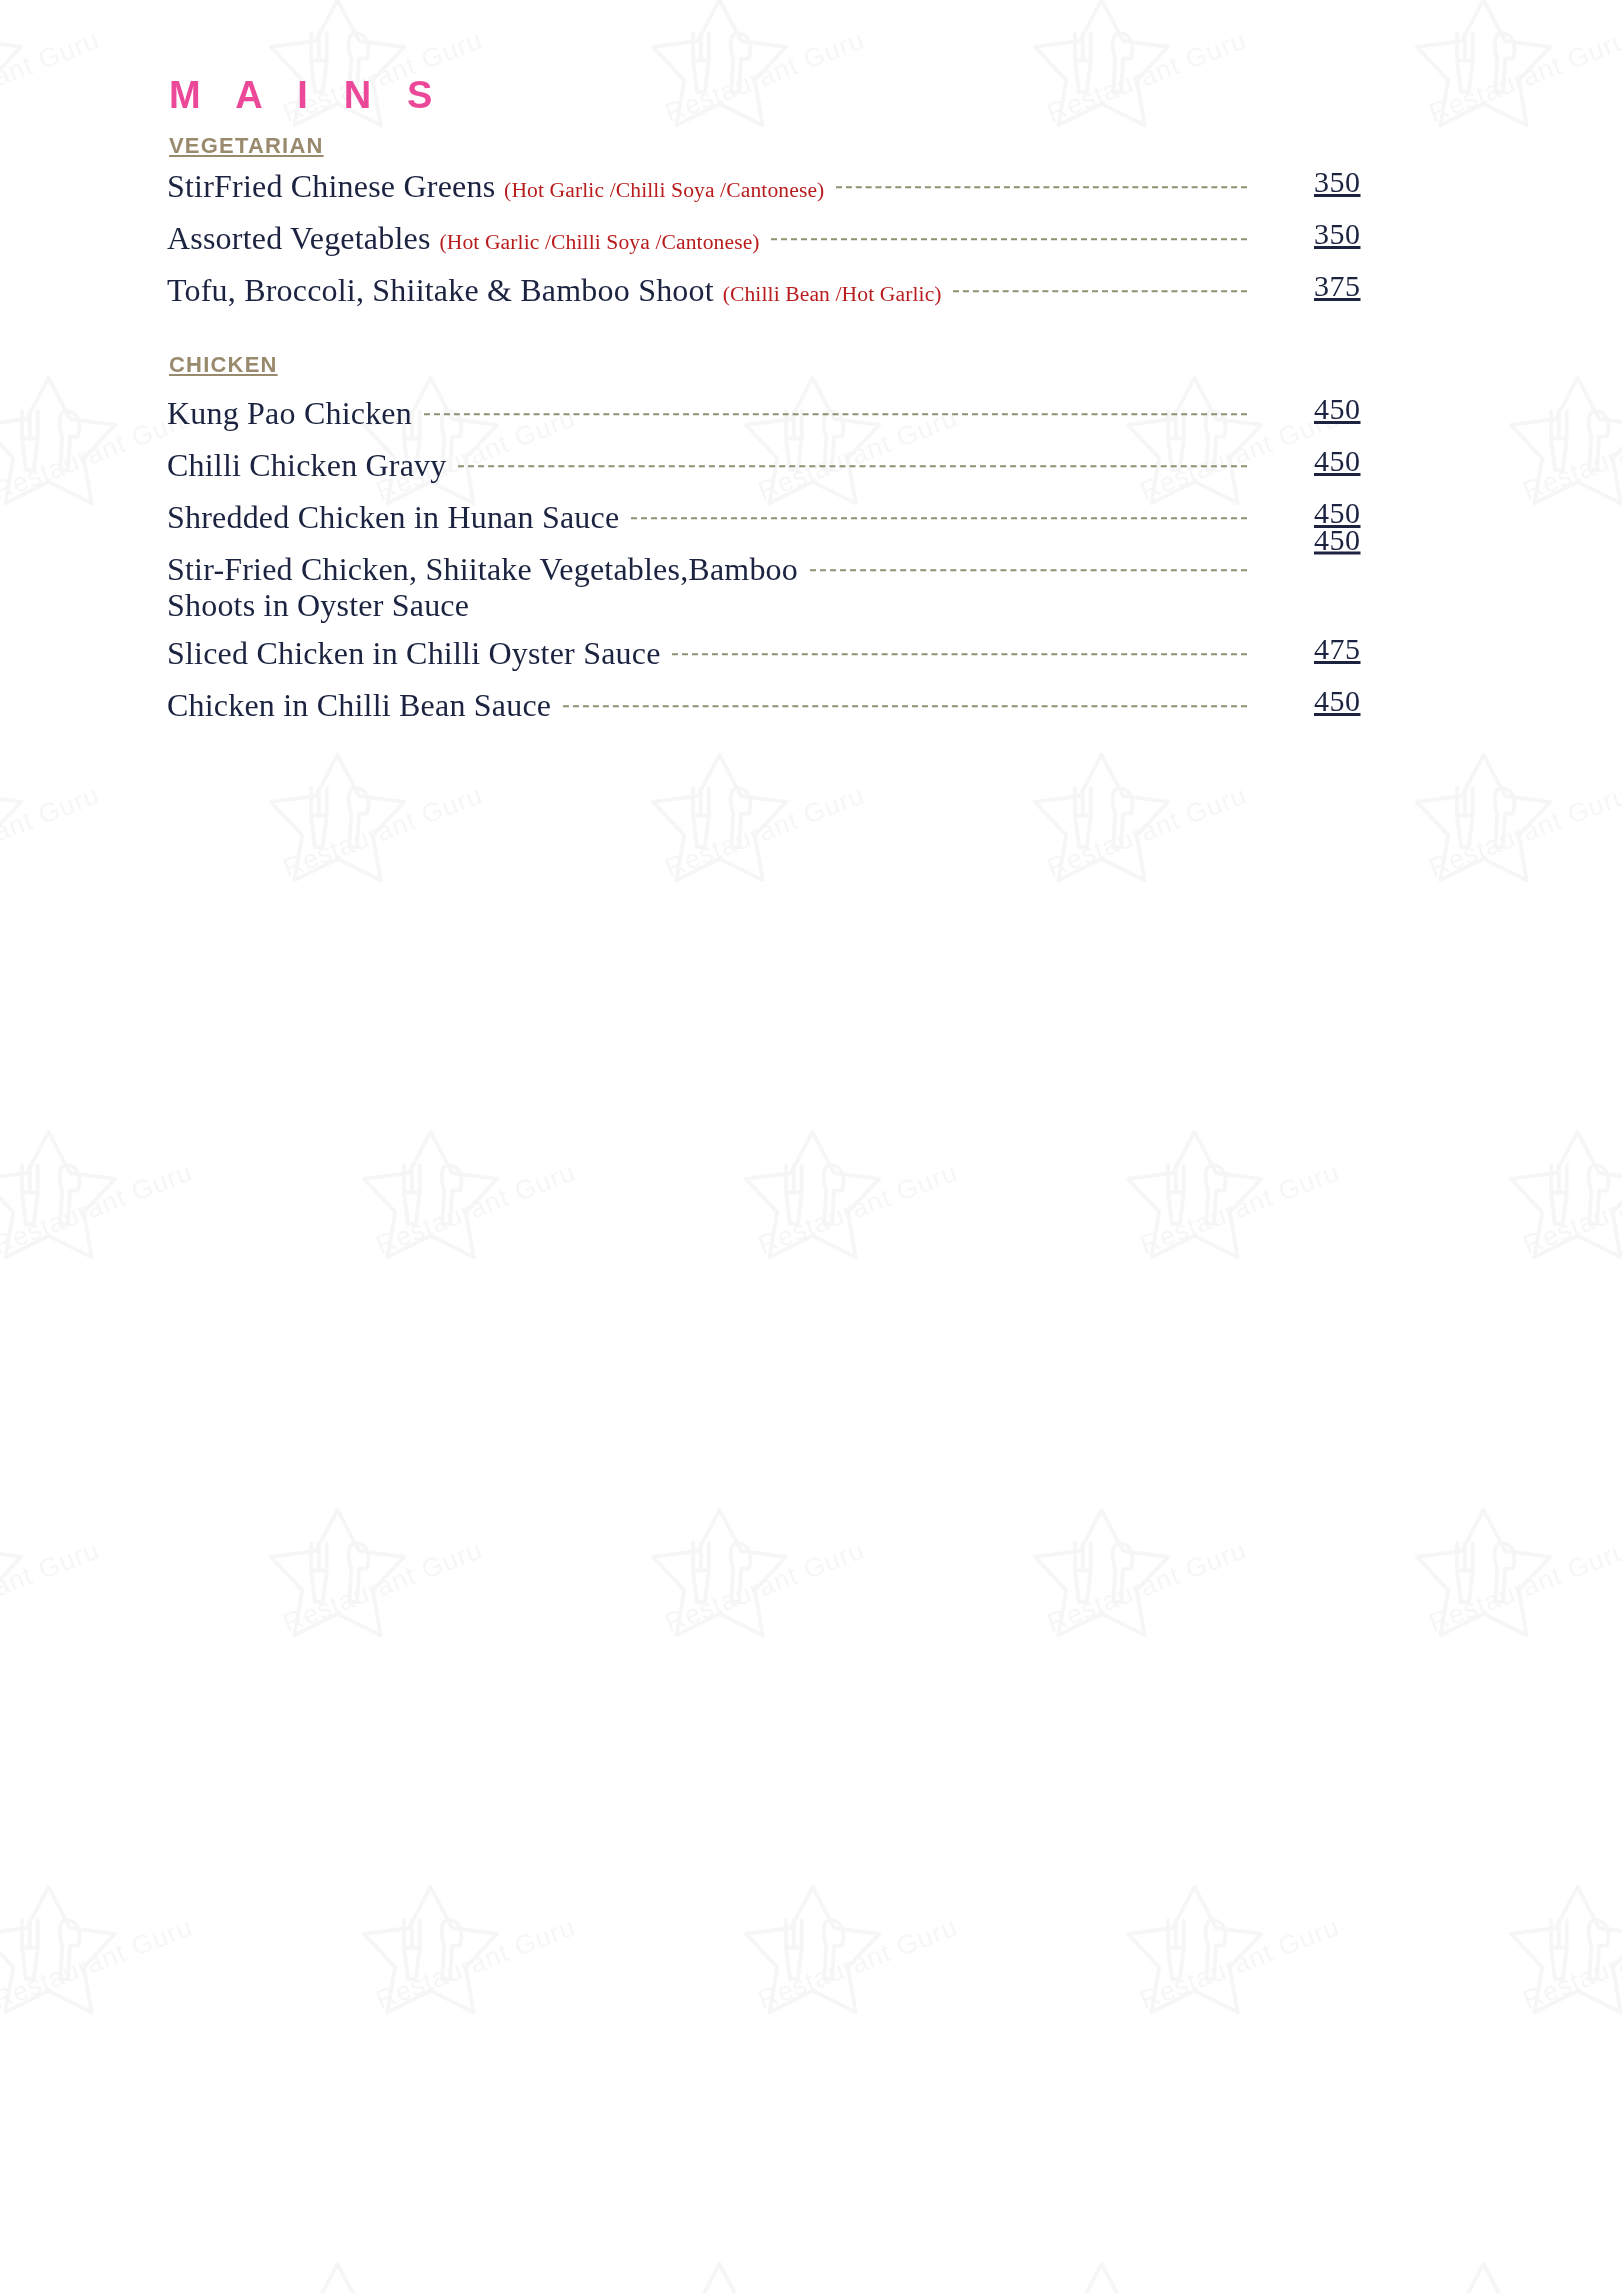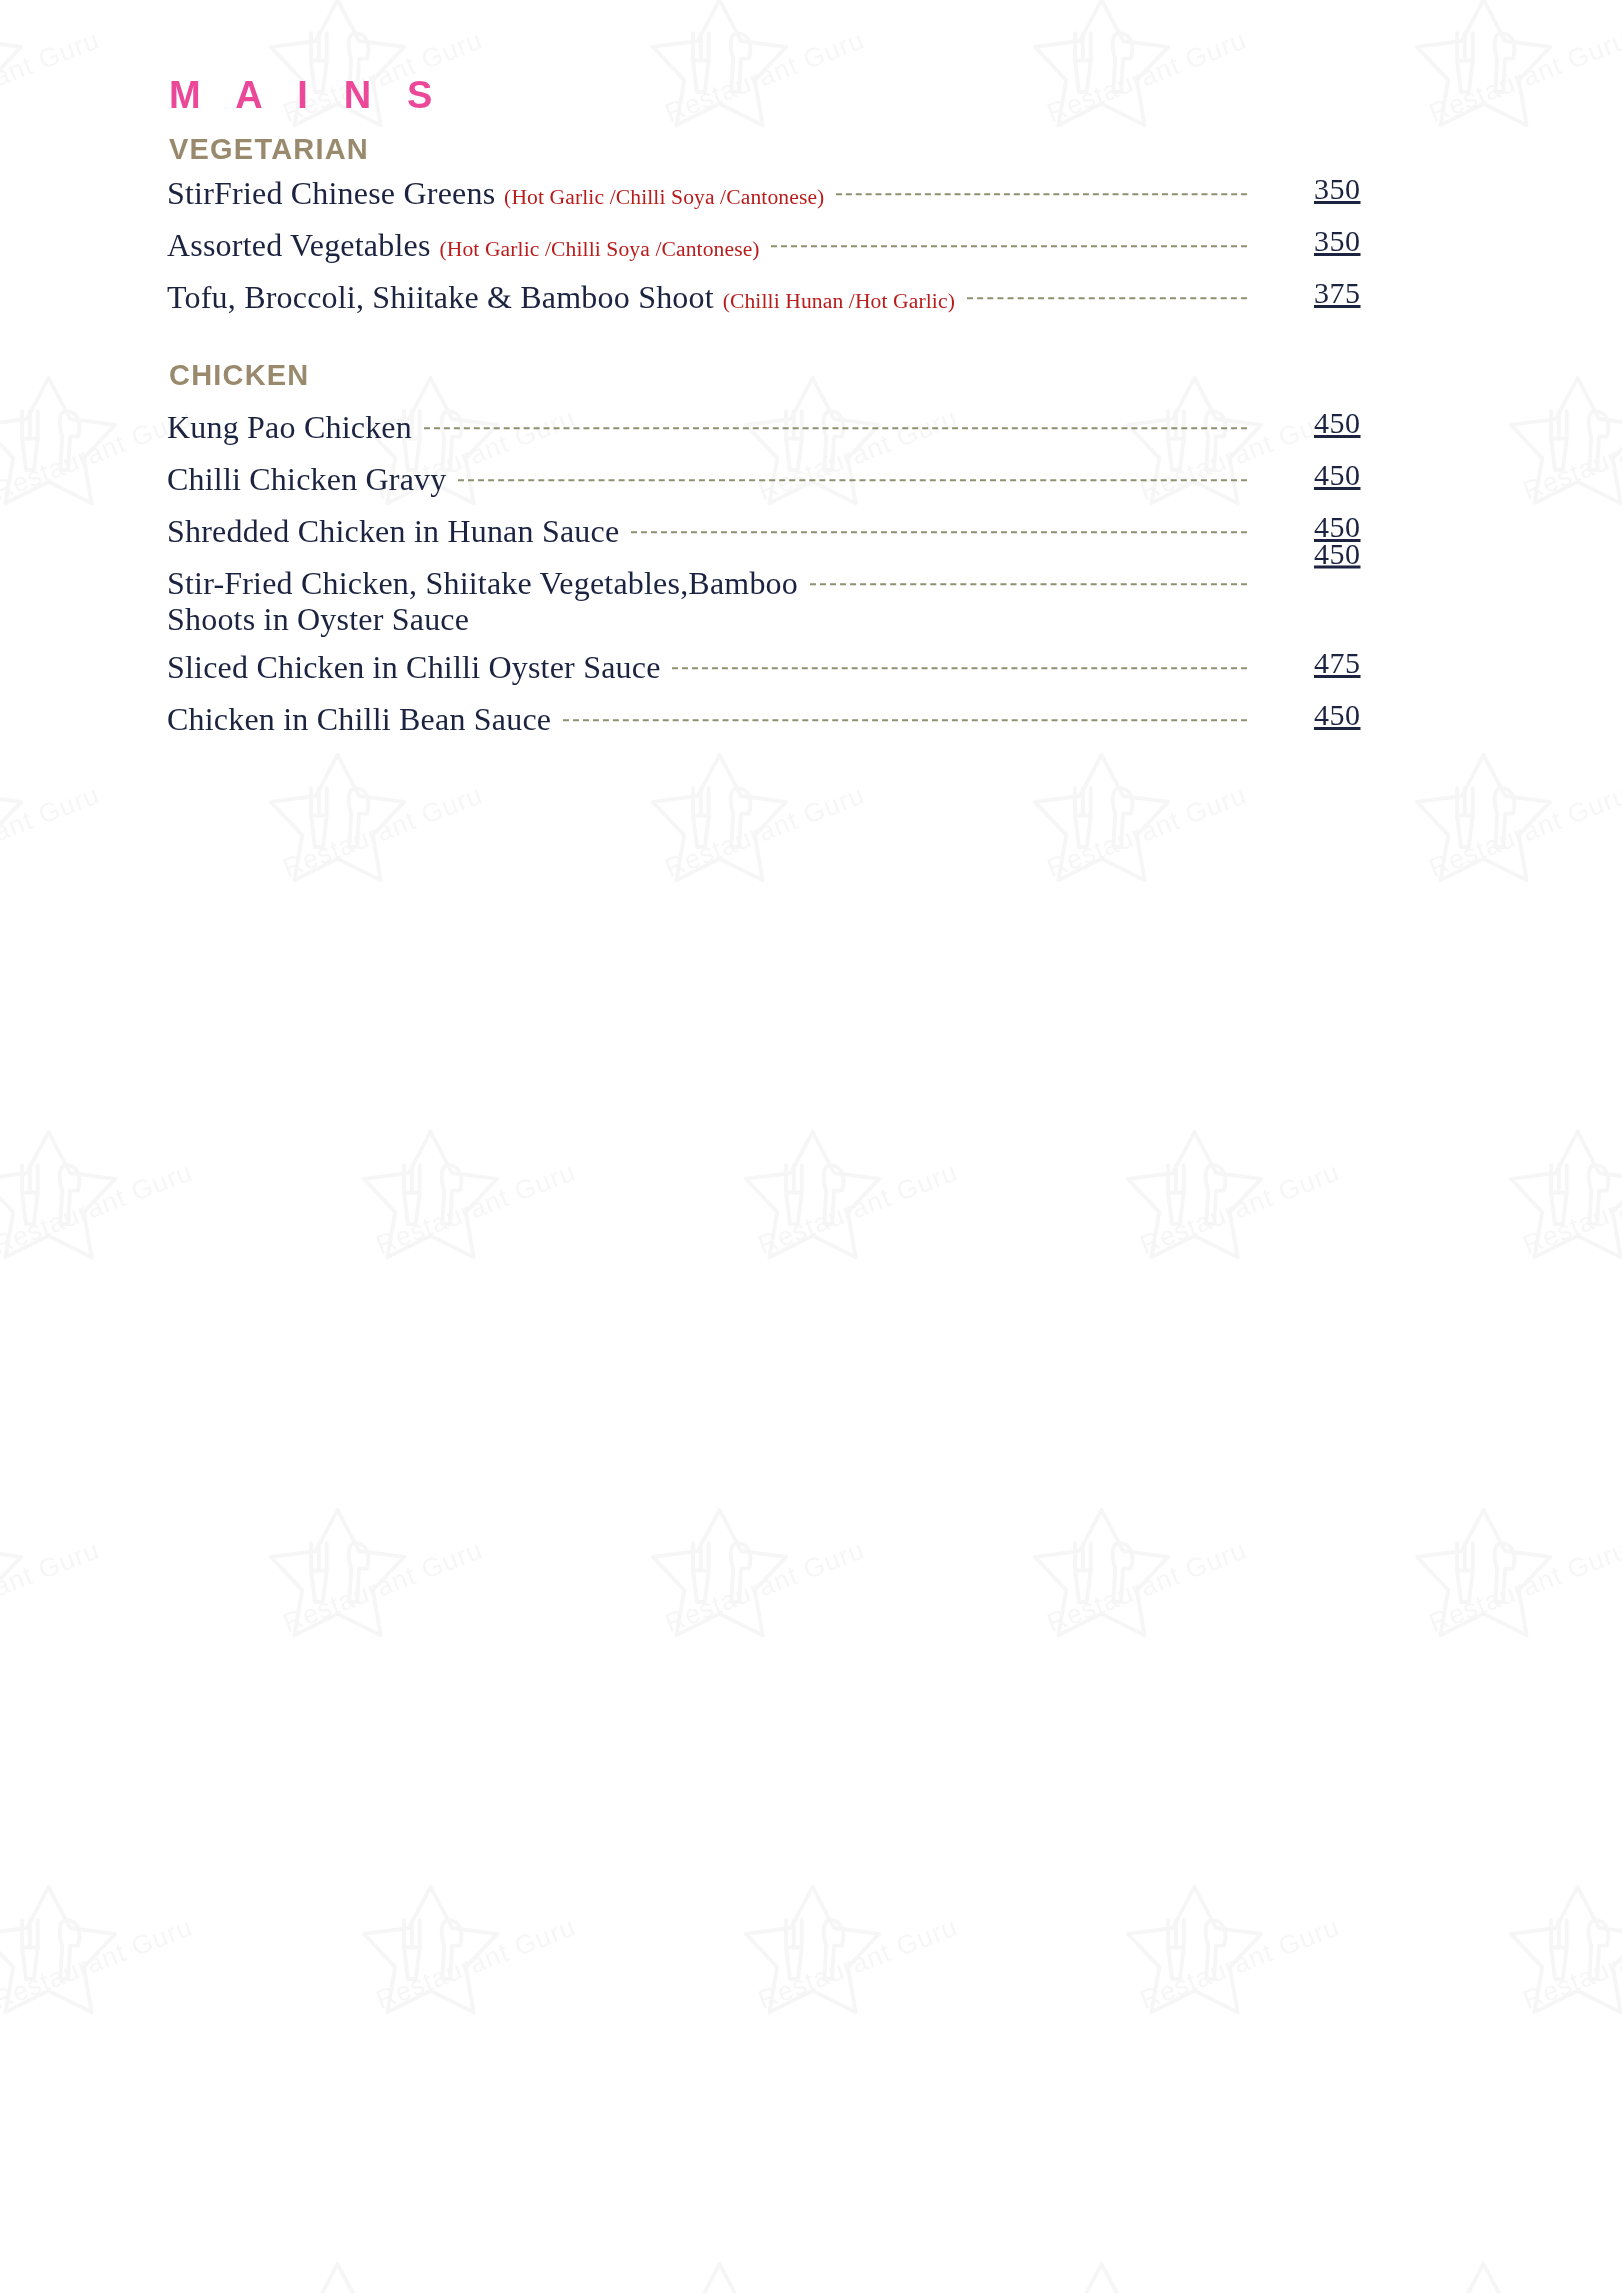--- a/index.html
+++ b/index.html
@@ -63,24 +63,25 @@
     font-weight: bold;
     font-size: 38px;
     letter-spacing: 12.7px;
     color: #ec4899;
     margin: 0 0 15.7px 2px;
   }
 
   .subsection-title {
     font-family: "Liberation Sans", sans-serif;
     font-weight: bold;
-    font-size: 29px;
+    font-size: 22px;
     letter-spacing: 1.2px;
     color: #9a8a6d;
     margin: 0 0 5.9px 2px;
+    text-decoration: underline;
   }
 
   .subsection-title.chicken {
     margin-top: 41px;
     margin-bottom: 13.7px;
   }
 
   .items {
     margin: 0;
     padding: 0;
@@ -668,21 +669,21 @@
           <span class="item-name">Assorted Vegetables</span>
           <span class="item-desc">(Hot Garlic /Chilli Soya /Cantonese)</span>
           <span class="dots"></span>
         </div>
         <span class="item-price">350</span>
       </li>
 
       <li class="item">
         <div class="item-main">
           <span class="item-name">Tofu, Broccoli, Shiitake &amp; Bamboo Shoot</span>
-          <span class="item-desc">(Chilli Hunan /Hot Garlic)</span>
+          <span class="item-desc">(Chilli Bean /Hot Garlic)</span>
           <span class="dots"></span>
         </div>
         <span class="item-price">375</span>
       </li>
     </ul>
 
     <h2 class="subsection-title chicken">CHICKEN</h2>
 
     <ul class="items">
       <li class="item">

